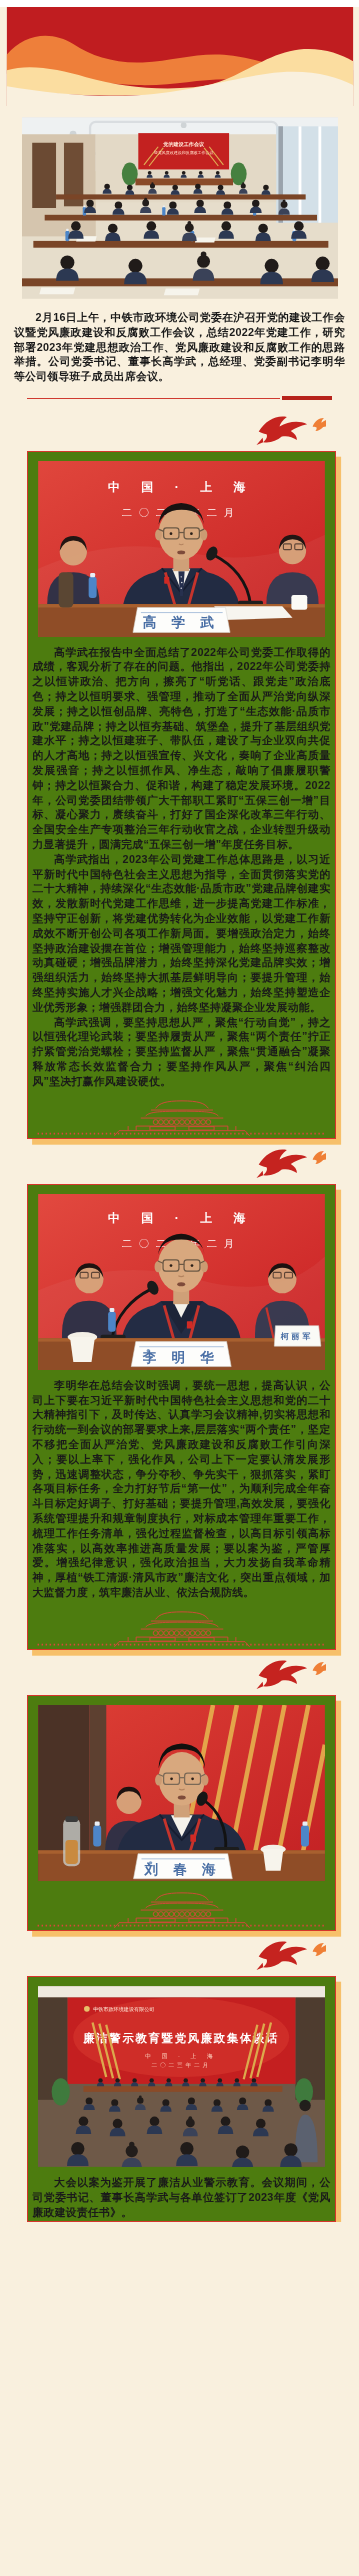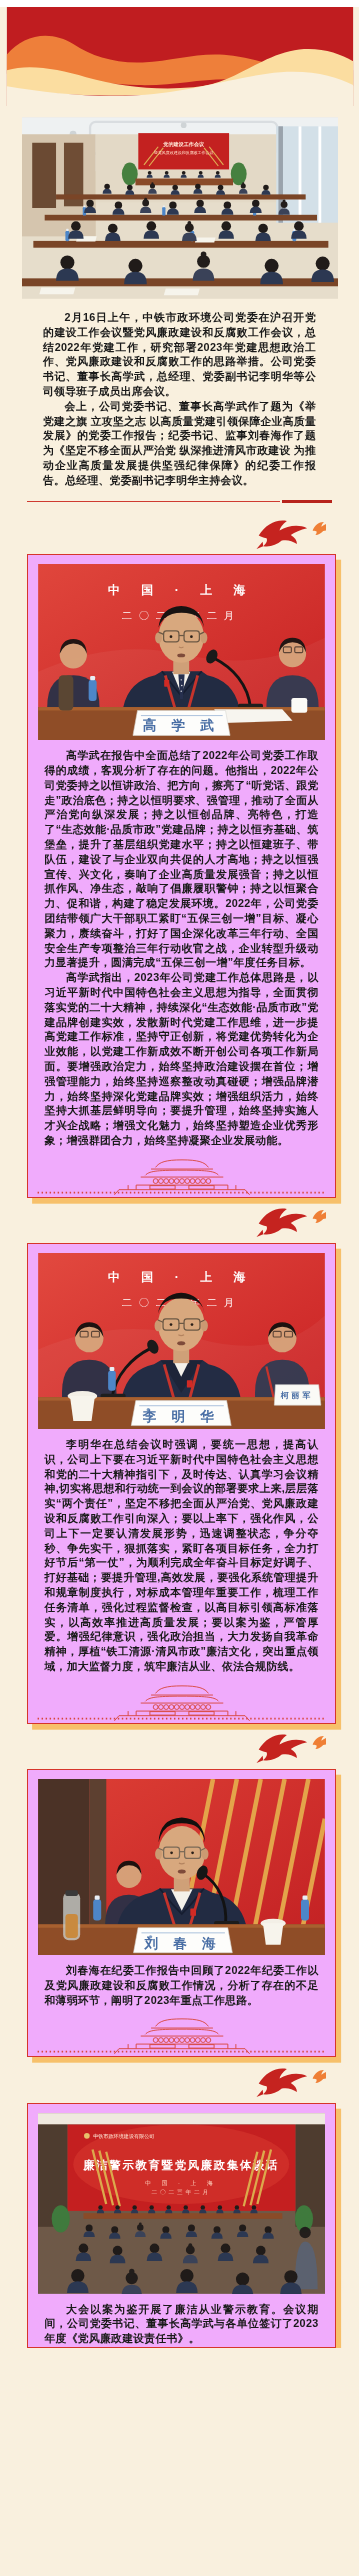--- a/index.html
+++ b/index.html
@@ -1,30 +1,30 @@
 <!DOCTYPE html>
 <html style="font-size:9px"><head>
 <meta charset="utf-8">
 <style>
   html,body{margin:0;padding:0;}
   body{width:359px;background:#f9f0de;font-family:"Liberation Sans","DejaVu Sans",sans-serif;}
   .page{width:359px;position:relative;overflow:hidden;}
   .top-strip{height:7.4px;background:#ffffff;}
   .header-wave{display:block;margin:0 5.7px;}
   .main-photo{display:block;margin:10.2px auto 11.4px;}
-  .para{margin:0 43px;font-size:10.8px;line-height:14.8px;color:#1a1a1a;font-weight:700;
+  .para{margin:0 14px;font-size:10.8px;line-height:14.8px;color:#1a1a1a;font-weight:700;
         text-align:justify;text-indent:2em;letter-spacing:0.3px;}
   .divider{display:flex;align-items:center;margin:12.5px 27px 5.7px;}
   .divider-line{flex:1;height:1.1px;background:#cf3a30;}
   .divider-cap{width:50px;height:3.4px;background:#b7231b;margin-left:2.3px;}
   .birds{display:flex;justify-content:flex-end;padding:3.4px 33px 5.7px 0;}
-  .card{margin:0 23px 0 27px;border:1.1px solid #d6352b;background:#f0abfc;
+  .card{margin:0 23px 0 27px;border:1.1px solid #d6352b;background:#4d7c0f;
         box-shadow:5.1px 5.7px 0 #f7c06a;padding:5.7px 4.5px 1.1px;}
   .card-photo{display:block;margin:3.4px auto 8px;}
-  .card .para{margin:0 12px;}
+  .card .para{margin:0 0;}
   .gate{display:block;width:100%;margin-top:9px;}
   svg text{font-family:"Liberation Sans","DejaVu Sans",sans-serif;}
 </style>
 </head>
 <body>
 
 <svg width="0" height="0" style="position:absolute" aria-hidden="true">
   <defs>
     <g id="cp">
         <circle cx="0" cy="0" r="6.5" fill="#201b19"></circle>
@@ -149,21 +149,20 @@
     <use href="#cp" transform="translate(80,256) scale(1.9)"></use>
       <use href="#cp" transform="translate(200,262) scale(1.9)"></use>
       <use href="#cpf" transform="translate(320,256) scale(1.9)"></use>
       <use href="#cp" transform="translate(440,262) scale(1.9)"></use>
       <use href="#cp" transform="translate(530,258) scale(1.9)"></use>
     <rect x="120" y="300" width="60" height="12" fill="#f6f4ec" transform="skewX(-16)"></rect>
     <rect x="340" y="302" width="60" height="12" fill="#f6f4ec" transform="skewX(-16)"></rect>
   </svg>
 
   <p class="para">2月16日上午，中铁市政环境公司党委在沪召开党的建设工作会议暨党风廉政建设和反腐败工作会议，总结2022年党建工作，研究部署2023年党建思想政治工作、党风廉政建设和反腐败工作的思路举措。公司党委书记、董事长高学武，总经理、党委副书记李明华等公司领导班子成员出席会议。</p>
-  <p class="para">会上，公司党委书记、董事长高学武作了题为《举党建之旗 立攻坚之志 以高质量党建引领保障企业高质量发展》的党委工作报告；纪委书记、监事刘春海作了题为《坚定不移全面从严治党 纵深推进清风市政建设 为推动企业高质量发展提供坚强纪律保障》的纪委工作报告。总经理、党委副书记李明华主持会议。</p>
 
   <div class="divider">
     <div class="divider-line"></div>
     <div class="divider-cap"></div>
   </div>
 
   <div class="birds">
     <svg width="71" height="36" viewBox="0 0 125 64">
         <use href="#bird-pair"></use>
       </svg>
@@ -230,20 +229,21 @@
       <rect x="446" y="236" width="28" height="26" rx="4" fill="#fbfaf6"></rect>
       <g>
         <path d="M175,258 L330,258 L338,302 L167,302 Z" fill="#fdfdfb" stroke="#d8d8d2"></path>
         <line x1="181" y1="267" x2="325" y2="267" stroke="#9fb8d8" stroke-width="1.5"></line>
         <circle cx="196" cy="274" r="3" fill="#7d9cc4"></circle>
         <text x="252" y="293" text-anchor="middle" font-size="24" letter-spacing="10" fill="#4a6fa5" font-weight="bold">高 学 武</text>
       </g>
     </svg>
     <p class="para">高学武在报告中全面总结了2022年公司党委工作取得的成绩，客观分析了存在的问题。他指出，2022年公司党委持之以恒讲政治、把方向，擦亮了“听党话、跟党走”政治底色；持之以恒明要求、强管理，推动了全面从严治党向纵深发展；持之以恒创品牌、亮特色，打造了“生态效能·品质市政”党建品牌；持之以恒夯基础、筑堡垒，提升了基层组织党建水平；持之以恒建班子、带队伍，建设了与企业双向共促的人才高地；持之以恒强宣传、兴文化，奏响了企业高质量发展强音；持之以恒抓作风、净生态，敲响了倡廉履职警钟；持之以恒聚合力、促和谐，构建了稳定发展环境。2022年，公司党委团结带领广大干部职工紧盯“五保三创一增”目标、凝心聚力，赓续奋斗，打好了国企深化改革三年行动、全国安全生产专项整治三年行动收官之战，企业转型升级动力显著提升，圆满完成“五保三创一增”年度任务目标。</p>
     <p class="para">高学武指出，2023年公司党建工作总体思路是，以习近平新时代中国特色社会主义思想为指导，全面贯彻落实党的二十大精神，持续深化“生态效能·品质市政”党建品牌创建实效，发散新时代党建工作思维，进一步提高党建工作标准，坚持守正创新，将党建优势转化为企业效能，以党建工作新成效不断开创公司各项工作新局面。要增强政治定力，始终坚持政治建设摆在首位；增强管理能力，始终坚持巡察整改动真碰硬；增强品牌潜力，始终坚持深化党建品牌实效；增强组织活力，始终坚持大抓基层鲜明导向；要提升管理，始终坚持实施人才兴企战略；增强文化魅力，始终坚持塑造企业优秀形象；增强群团合力，始终坚持凝聚企业发展动能。</p>
+    <p class="para">高学武强调，要坚持思想从严，聚焦“行动自觉”，持之以恒强化理论武装；要坚持履责从严，聚焦“两个责任”拧正拧紧管党治党螺栓；要坚持监督从严，聚焦“贯通融合”凝聚释放常态长效监督合力；要坚持作风从严，聚焦“纠治四风”坚决打赢作风建设硬仗。</p>
     <svg class="gate" viewBox="0 0 520 68">
         <use href="#gate"></use>
       </svg>
   </div>
 
   <div class="birds">
     <svg width="71" height="36" viewBox="0 0 125 64">
         <use href="#bird-pair"></use>
       </svg>
   </div>
@@ -388,21 +388,20 @@
       <use href="#btl" transform="translate(470,236) scale(2.2)"></use>
       <ellipse cx="414" cy="254" rx="22" ry="8" fill="#f3efe6"></ellipse>
       <path d="M396,254 L432,254 L427,292 L401,292 Z" fill="#f7f4ec"></path>
       <g>
         <path d="M176,262 L334,262 L342,306 L168,306 Z" fill="#fdfdfb" stroke="#d8d8d2"></path>
         <line x1="182" y1="271" x2="329" y2="271" stroke="#9fb8d8" stroke-width="1.5"></line>
         <circle cx="198" cy="278" r="3" fill="#7d9cc4"></circle>
         <text x="255" y="298" text-anchor="middle" font-size="24" letter-spacing="10" fill="#4a6fa5" font-weight="bold">刘 春 海</text>
       </g>
     </svg>
-    <p class="para">刘春海在纪委工作报告中回顾了2022年纪委工作以及党风廉政建设和反腐败工作情况，分析了存在的不足和薄弱环节，阐明了2023年重点工作思路。</p>
     <svg class="gate" viewBox="0 0 520 68">
         <use href="#gate"></use>
       </svg>
   </div>
 
   <div class="birds">
     <svg width="71" height="36" viewBox="0 0 125 64">
         <use href="#bird-pair"></use>
       </svg>
   </div>

